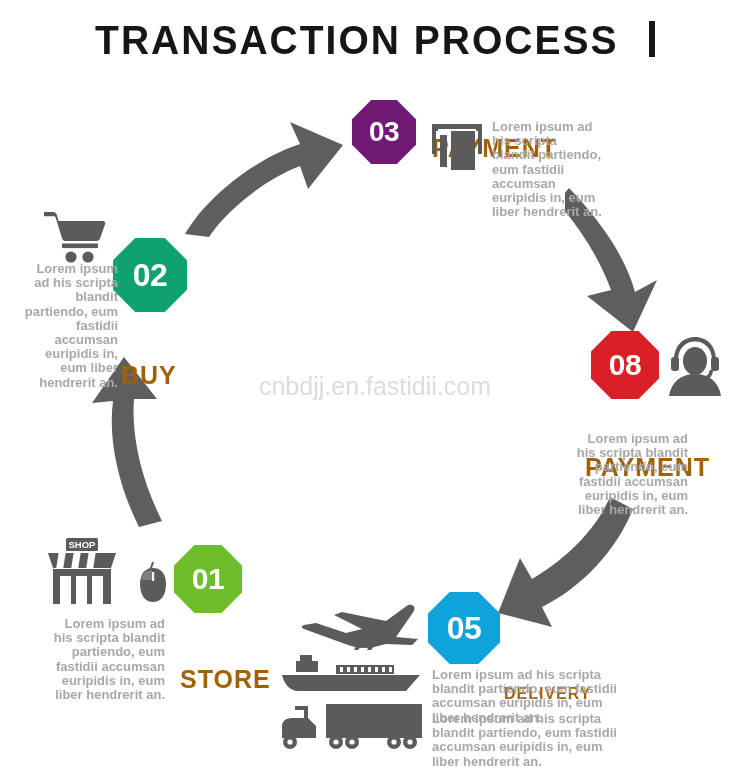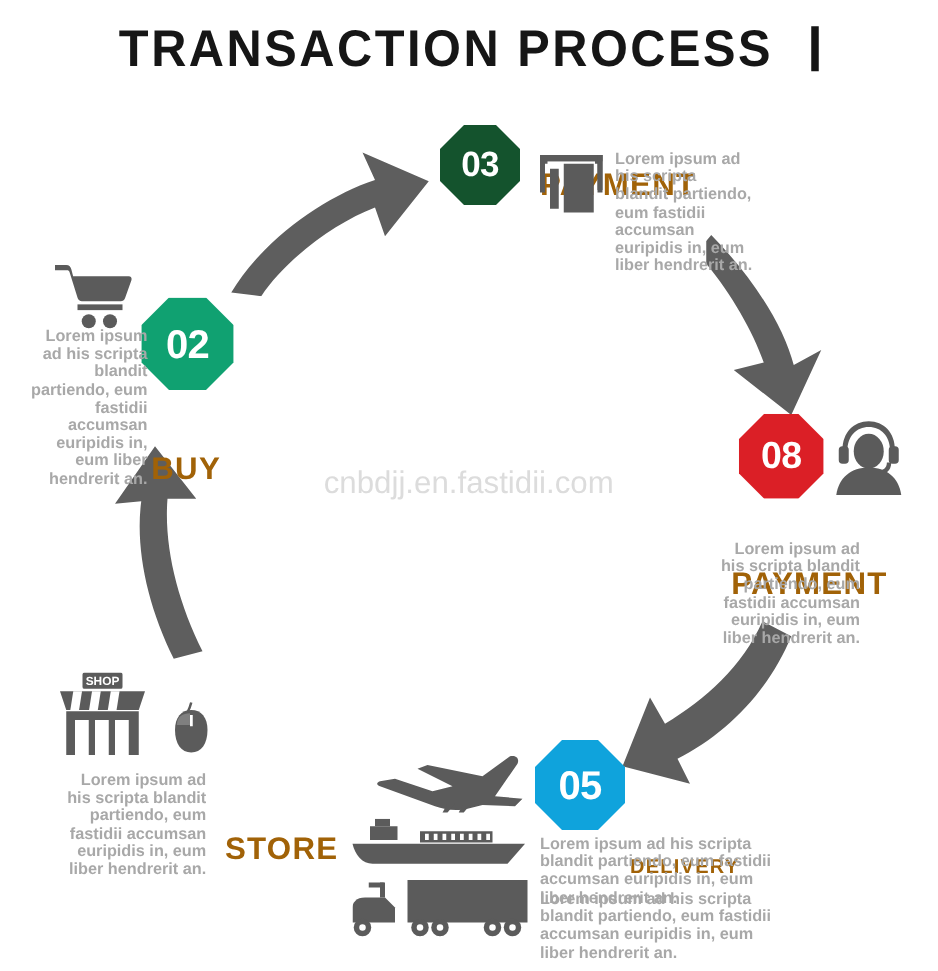--- a/index.html
+++ b/index.html
@@ -141,21 +141,21 @@
       <path class="arrow-fill" d="M 143,14 C 126,56 92,92 52,112 L 62,132 L 8,118 L 30,63 L 42,84 C 74,65 104,38 120,2 Z"></path>
     </svg>
   </div>
 
   <div class="arrow" style="left:82px; top:355px; width:90px; height:175px;">
     <svg width="90" height="175" viewBox="0 0 90 175">
       <path class="arrow-fill" d="M 57,172 C 36,130 26,84 31,46 L 10,48 L 42,2 L 75,44 L 52,44 C 49,82 60,126 80,166 Z"></path>
     </svg>
   </div>
 
-  <div class="octagon" style="left:352px; top:100px; width:64px; height:64px; background:#14532d;">
+  <div class="octagon" style="left:352px; top:100px; width:64px; height:64px; background:#701a75;">
     <span class="num" style="font-size:28px;">03</span>
   </div>
 
   <div class="step-title" style="left:432px; top:86px; font-size:25px;">PAYMENT</div>
 
   <div class="icon" style="left:428px; top:118px; width:58px; height:58px;">
     <svg width="58" height="58" viewBox="0 0 58 58">
 
       <path class="gray" d="M4,6 h50 v7 h-6 v-2 h-38 v2 h-6 z M4,6 h4 v30 h-4 z M50,6 h4 v30 h-4 z"></path>
       <rect class="gray" x="4" y="6" width="50" height="5"></rect>
@@ -232,20 +232,23 @@
 
   <div class="icon" style="left:138px; top:560px; width:30px; height:44px;">
     <svg width="30" height="44" viewBox="0 0 30 44">
       <path class="gray" d="M15,2 C14,6 13,8 12,10" stroke="#5b5b5b" stroke-width="2" fill="none"></path>
       <path class="gray" d="M15,8 C23,8 28,14 28,24 C28,35 23,42 15,42 C7,42 2,35 2,24 C2,14 7,8 15,8 Z"></path>
       <rect x="14" y="12" width="2.2" height="9" fill="#ffffff"></rect>
       <path d="M3.5,20 C3.5,13 8,10.5 14,10.5 L14,20 Z" fill="#ffffff" opacity="0.22"></path>
     </svg>
   </div>
 
+  <div class="octagon" style="left:174px; top:545px; width:68px; height:68px; background:#6DBE2A;">
+    <span class="num" style="font-size:30px;">01</span>
+  </div>
 
   <div class="step-title" style="left:180px; top:617px; font-size:25px;">STORE</div>
 
   <div class="step-body" style="left:53px; top:617px; width:112px; text-align:right;">Lorem ipsum ad his scripta blandit partiendo, eum fastidii accumsan euripidis in, eum liber hendrerit an.</div>
 
   <div class="icon" style="left:300px; top:603px; width:124px; height:48px;">
     <svg width="124" height="48" viewBox="0 0 124 48">
       <path class="gray" d="M108,2 C112,1 116,3 114,8 L96,34 L118,36 L112,42 L86,41 L74,44 C66,46 56,45 48,42 L4,26 C1,25 1,23 4,22 L16,20 L46,30 L62,26 L34,12 L42,9 L86,18 Z"></path>
       <path class="gray" d="M58,40 l-4,7 h4 l6,-7 z"></path>
       <path class="gray" d="M70,41 l-3,6 h4 l5,-6 z"></path>

